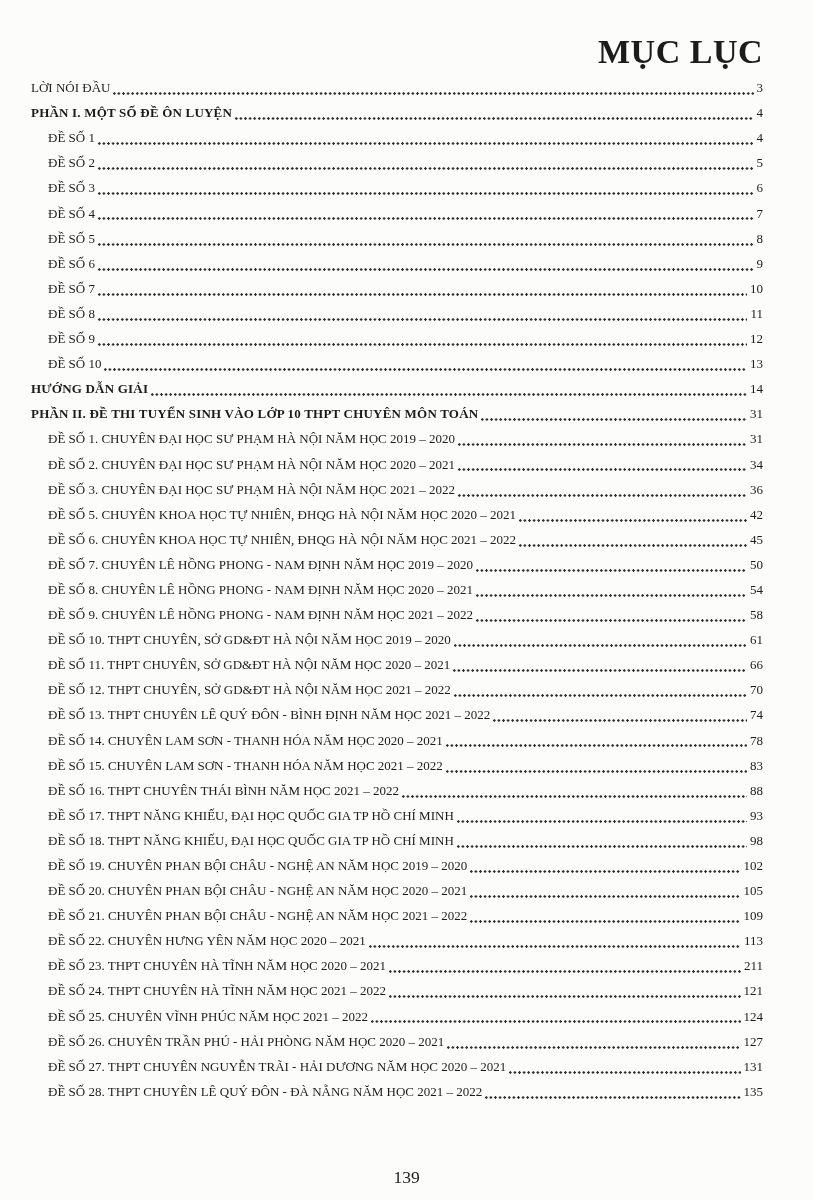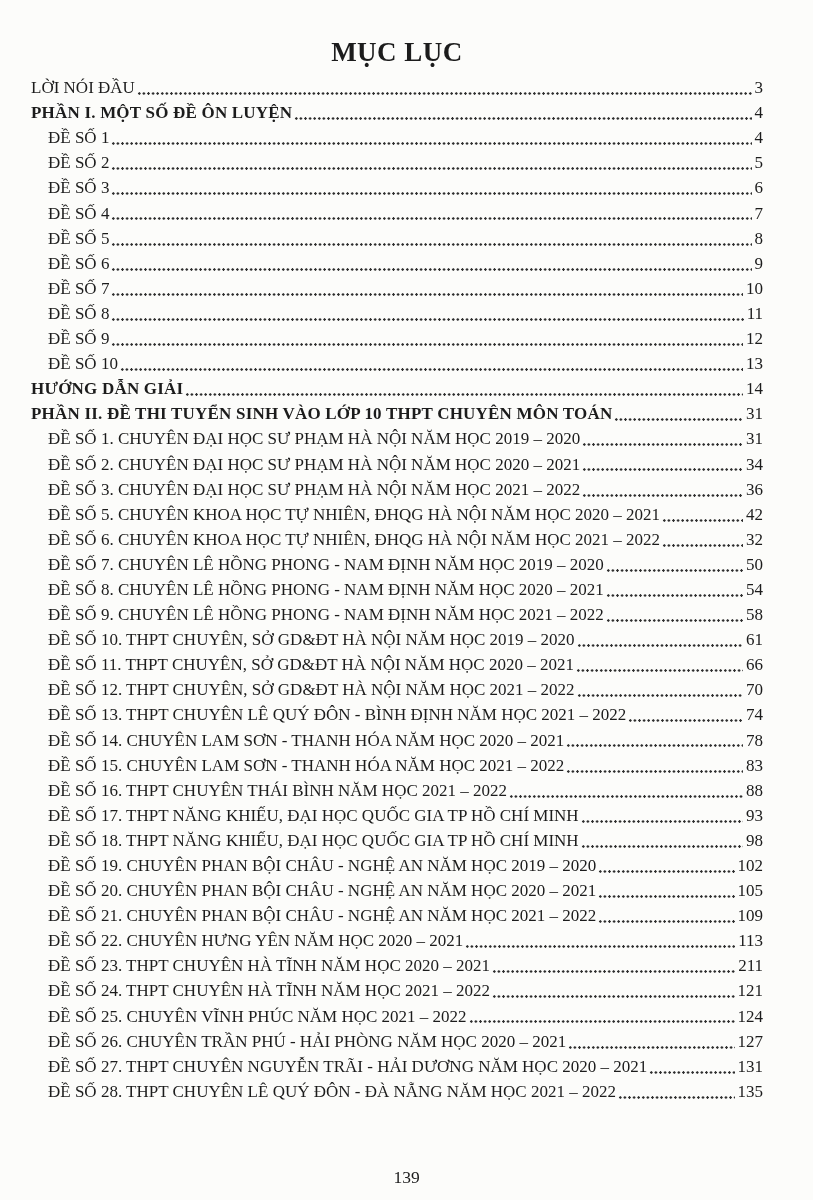--- a/index.html
+++ b/index.html
@@ -16,32 +16,32 @@
   }
   .sheet{
     position:relative;
     box-sizing:border-box;
     width:813px;height:1200px;
     padding:36px 50px 0 31px;
     overflow:hidden;
   }
   .title{
     margin:0 0 6px 0;
-    text-align:center;
-    font-size:27px;
+    text-align:right;
+    font-size:34px;
     font-weight:bold;
     letter-spacing:0.5px;
     line-height:32px;
   }
   .toc{display:block;}
   .toc-row{
     display:flex;
     align-items:flex-end;
     height:25.1px;
-    font-size:17px;
+    font-size:13px;
     white-space:nowrap;
     line-height:22px;
   }
   .toc-row.level-1{padding-left:17px;}
   .toc-row.bold .toc-label{font-weight:bold;letter-spacing:0.2px;text-align:center;}
   .toc-label{flex:0 0 auto;}
   .toc-dots{
     flex:1 1 auto;
     min-width:14px;
     height:22px;
@@ -171,21 +171,21 @@
 
   <div class="toc-row level-1">
     <span class="toc-label">ĐỀ SỐ 5. CHUYÊN KHOA HỌC TỰ NHIÊN, ĐHQG HÀ NỘI NĂM HỌC 2020 – 2021</span>
     <span class="toc-dots"></span>
     <span class="toc-page">42</span>
   </div>
 
   <div class="toc-row level-1">
     <span class="toc-label">ĐỀ SỐ 6. CHUYÊN KHOA HỌC TỰ NHIÊN, ĐHQG HÀ NỘI NĂM HỌC 2021 – 2022</span>
     <span class="toc-dots"></span>
-    <span class="toc-page">32</span>
+    <span class="toc-page">45</span>
   </div>
 
   <div class="toc-row level-1">
     <span class="toc-label">ĐỀ SỐ 7. CHUYÊN LÊ HỒNG PHONG - NAM ĐỊNH NĂM HỌC 2019 – 2020</span>
     <span class="toc-dots"></span>
     <span class="toc-page">50</span>
   </div>
 
   <div class="toc-row level-1">
     <span class="toc-label">ĐỀ SỐ 8. CHUYÊN LÊ HỒNG PHONG - NAM ĐỊNH NĂM HỌC 2020 – 2021</span>

